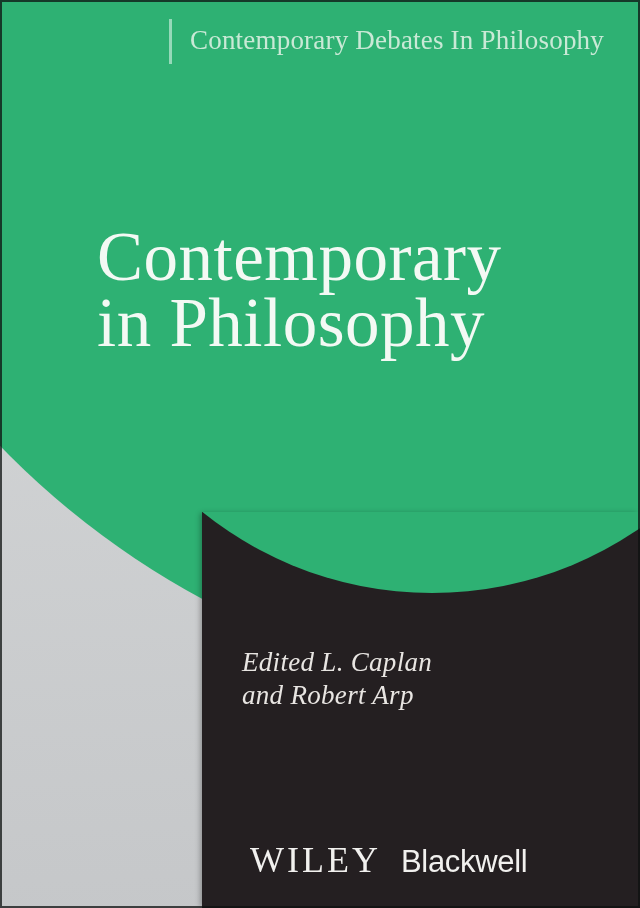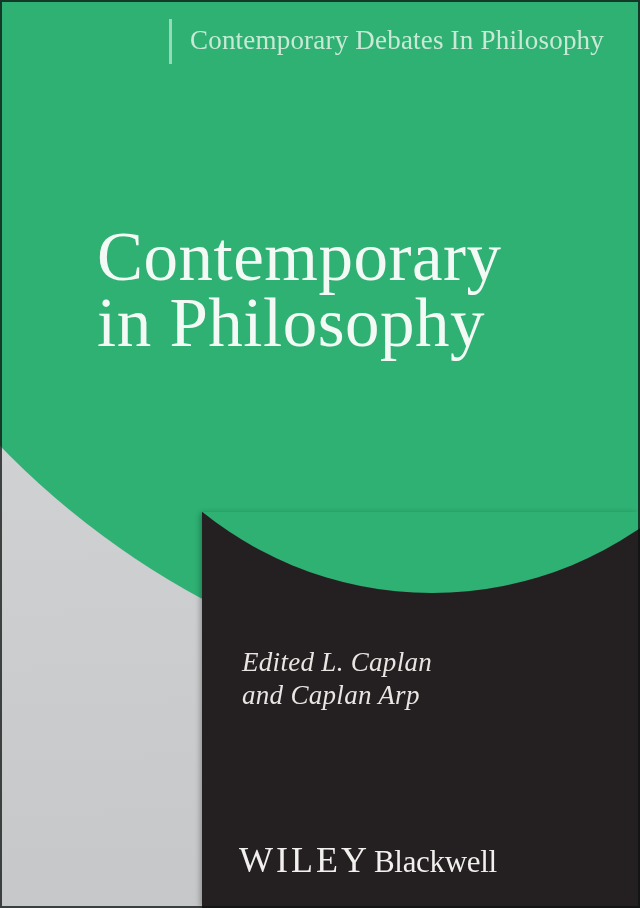--- a/index.html
+++ b/index.html
@@ -102,27 +102,28 @@
     top: 327px;
     white-space: nowrap;
     color: var(--logo-text, #f1f0ee);
   }
   .wiley-wordmark {
     display: inline-block;
     font-family: "Liberation Serif", serif;
     font-size: 36px;
     letter-spacing: 3px;
     font-weight: 400;
+    margin-left: 11px;
   }
   .blackwell-wordmark {
     display: inline-block;
-    font-family: Liberation Serif, serif;
+    font-family: Liberation Sans, sans-serif;
     font-size: 31px;
     letter-spacing: -0.3px;
-    margin-left: 4px;
+    margin-left: 20px;
     font-weight: 400;
   }
 
   
   .cover-border {
     position: absolute;
     inset: 0;
     border: 2px solid var(--border, rgba(14,18,16,0.75));
     z-index: 9;
     pointer-events: none;
@@ -143,21 +144,21 @@
   <div class="book-title">
     <div>Contemporary</div>
     <div>in Philosophy</div>
   </div>
 
   <div class="black-panel">
     <div class="panel-bite"></div>
 
     <div class="editors-block">
       <div>Edited L. Caplan</div>
-      <div>and Caplan Arp</div>
+      <div>and Robert Arp</div>
     </div>
 
     <div class="publisher-logo">
       <span class="wiley-wordmark">WILEY</span><span class="blackwell-wordmark">Blackwell</span>
     </div>
   </div>
 
   <div class="cover-border"></div>
 </div>
 

